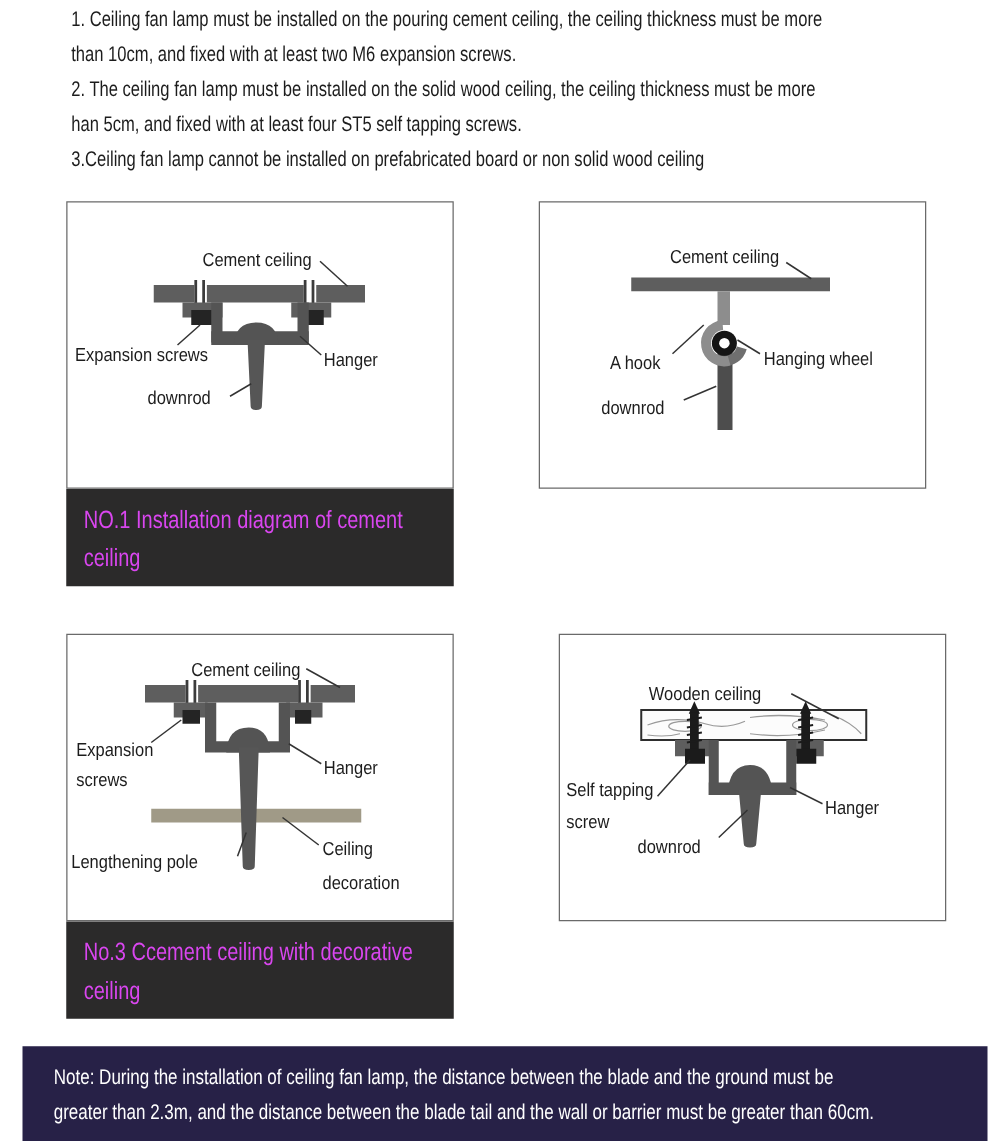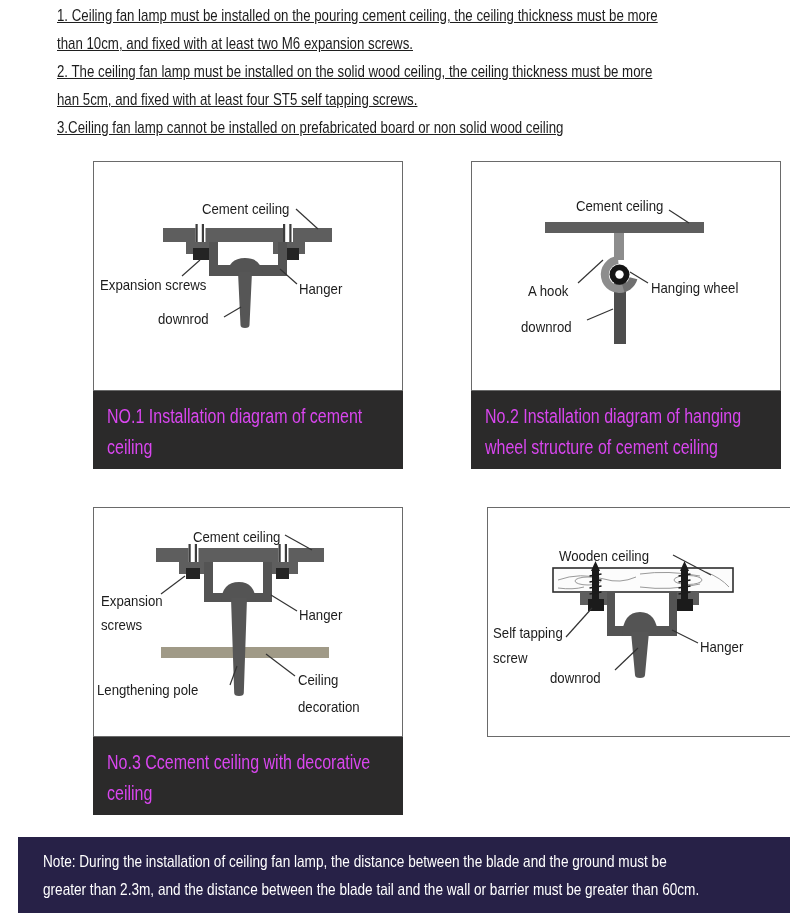--- a/index.html
+++ b/index.html
@@ -1,25 +1,25 @@
 <!DOCTYPE html>
 <html><head>
 <meta charset="utf-8">
 <style>
   html,body{margin:0;padding:0;}
   body{
     width:790px;height:913px;position:relative;background:#ffffff;
     font-family:"Liberation Sans", sans-serif;color:#1f1f1f;overflow:hidden;
   }
   
-  .instructions{position:absolute;left:57px;top:2px;width:720px;text-decoration:underline;}
+  .instructions{position:absolute;left:57px;top:2px;width:720px;}
   .ins-line{white-space:nowrap;line-height:28px;font-size:17px;color:#1c1c1c;
     transform:scaleX(0.78);transform-origin:0 50%;}
   
-  .panel{position:absolute;width:264px;margin-left:40px;}
+  .panel{position:absolute;width:264px;}
   .pwhite{position:relative;width:308px;height:228px;background:#ffffff;border:1px solid #6a6a6a;}
   .pwhite svg{position:absolute;left:0;top:0;}
   .lbl{position:absolute;white-space:nowrap;font-size:15px;color:#1c1c1c;
     transform:scaleX(0.88);transform-origin:0 50%;line-height:18px;}
   .cap{width:310px;height:78px;background:#2b2a2a;color:#d946ef;box-sizing:border-box;
     padding:10px 0 0 14px;}
   .cap-line{white-space:nowrap;line-height:31px;font-size:20px;
     transform:scaleX(0.80);transform-origin:0 50%;}
   
   .note{position:absolute;left:18px;top:837px;width:790px;height:76px;background:#272147;color:#ffffff;
@@ -86,24 +86,20 @@
       <circle cx="147.5" cy="112.5" r="4.2" fill="#ffffff"></circle>
       <line class="leader" x1="197" y1="48" x2="217" y2="61"></line>
       <line class="leader" x1="106" y1="121" x2="131" y2="98"></line>
       <line class="leader" x1="176" y1="121" x2="158" y2="110"></line>
       <line class="leader" x1="115" y1="158" x2="141" y2="147"></line>
     </svg>
     <div class="lbl" style="left:104px;top:35px;">Cement ceiling</div>
     <div class="lbl" style="left:56px;top:120px;">A hook</div>
     <div class="lbl" style="left:179px;top:117px;">Hanging wheel</div>
     <div class="lbl" style="left:49px;top:156px;">downrod</div>
-  </div>
-  <div class="cap">
-    <div class="cap-line">No.2 Installation diagram of hanging</div>
-    <div class="cap-line">wheel structure of cement ceiling</div>
   </div>
 </div>
 
 <div class="panel" style="left:53px;top:507px;">
   <div class="pwhite">
     <svg width="308" height="228" viewBox="0 0 308 228">
       <rect x="62" y="40" width="168" height="14" fill="#5e5e5e"></rect>
       <rect x="94.5" y="38" width="10" height="18" fill="#ffffff"></rect>
       <rect x="94.5" y="36" width="2.2" height="24" fill="#3c3c3c"></rect>
       <rect x="100.8" y="36" width="2.2" height="24" fill="#3c3c3c"></rect>

